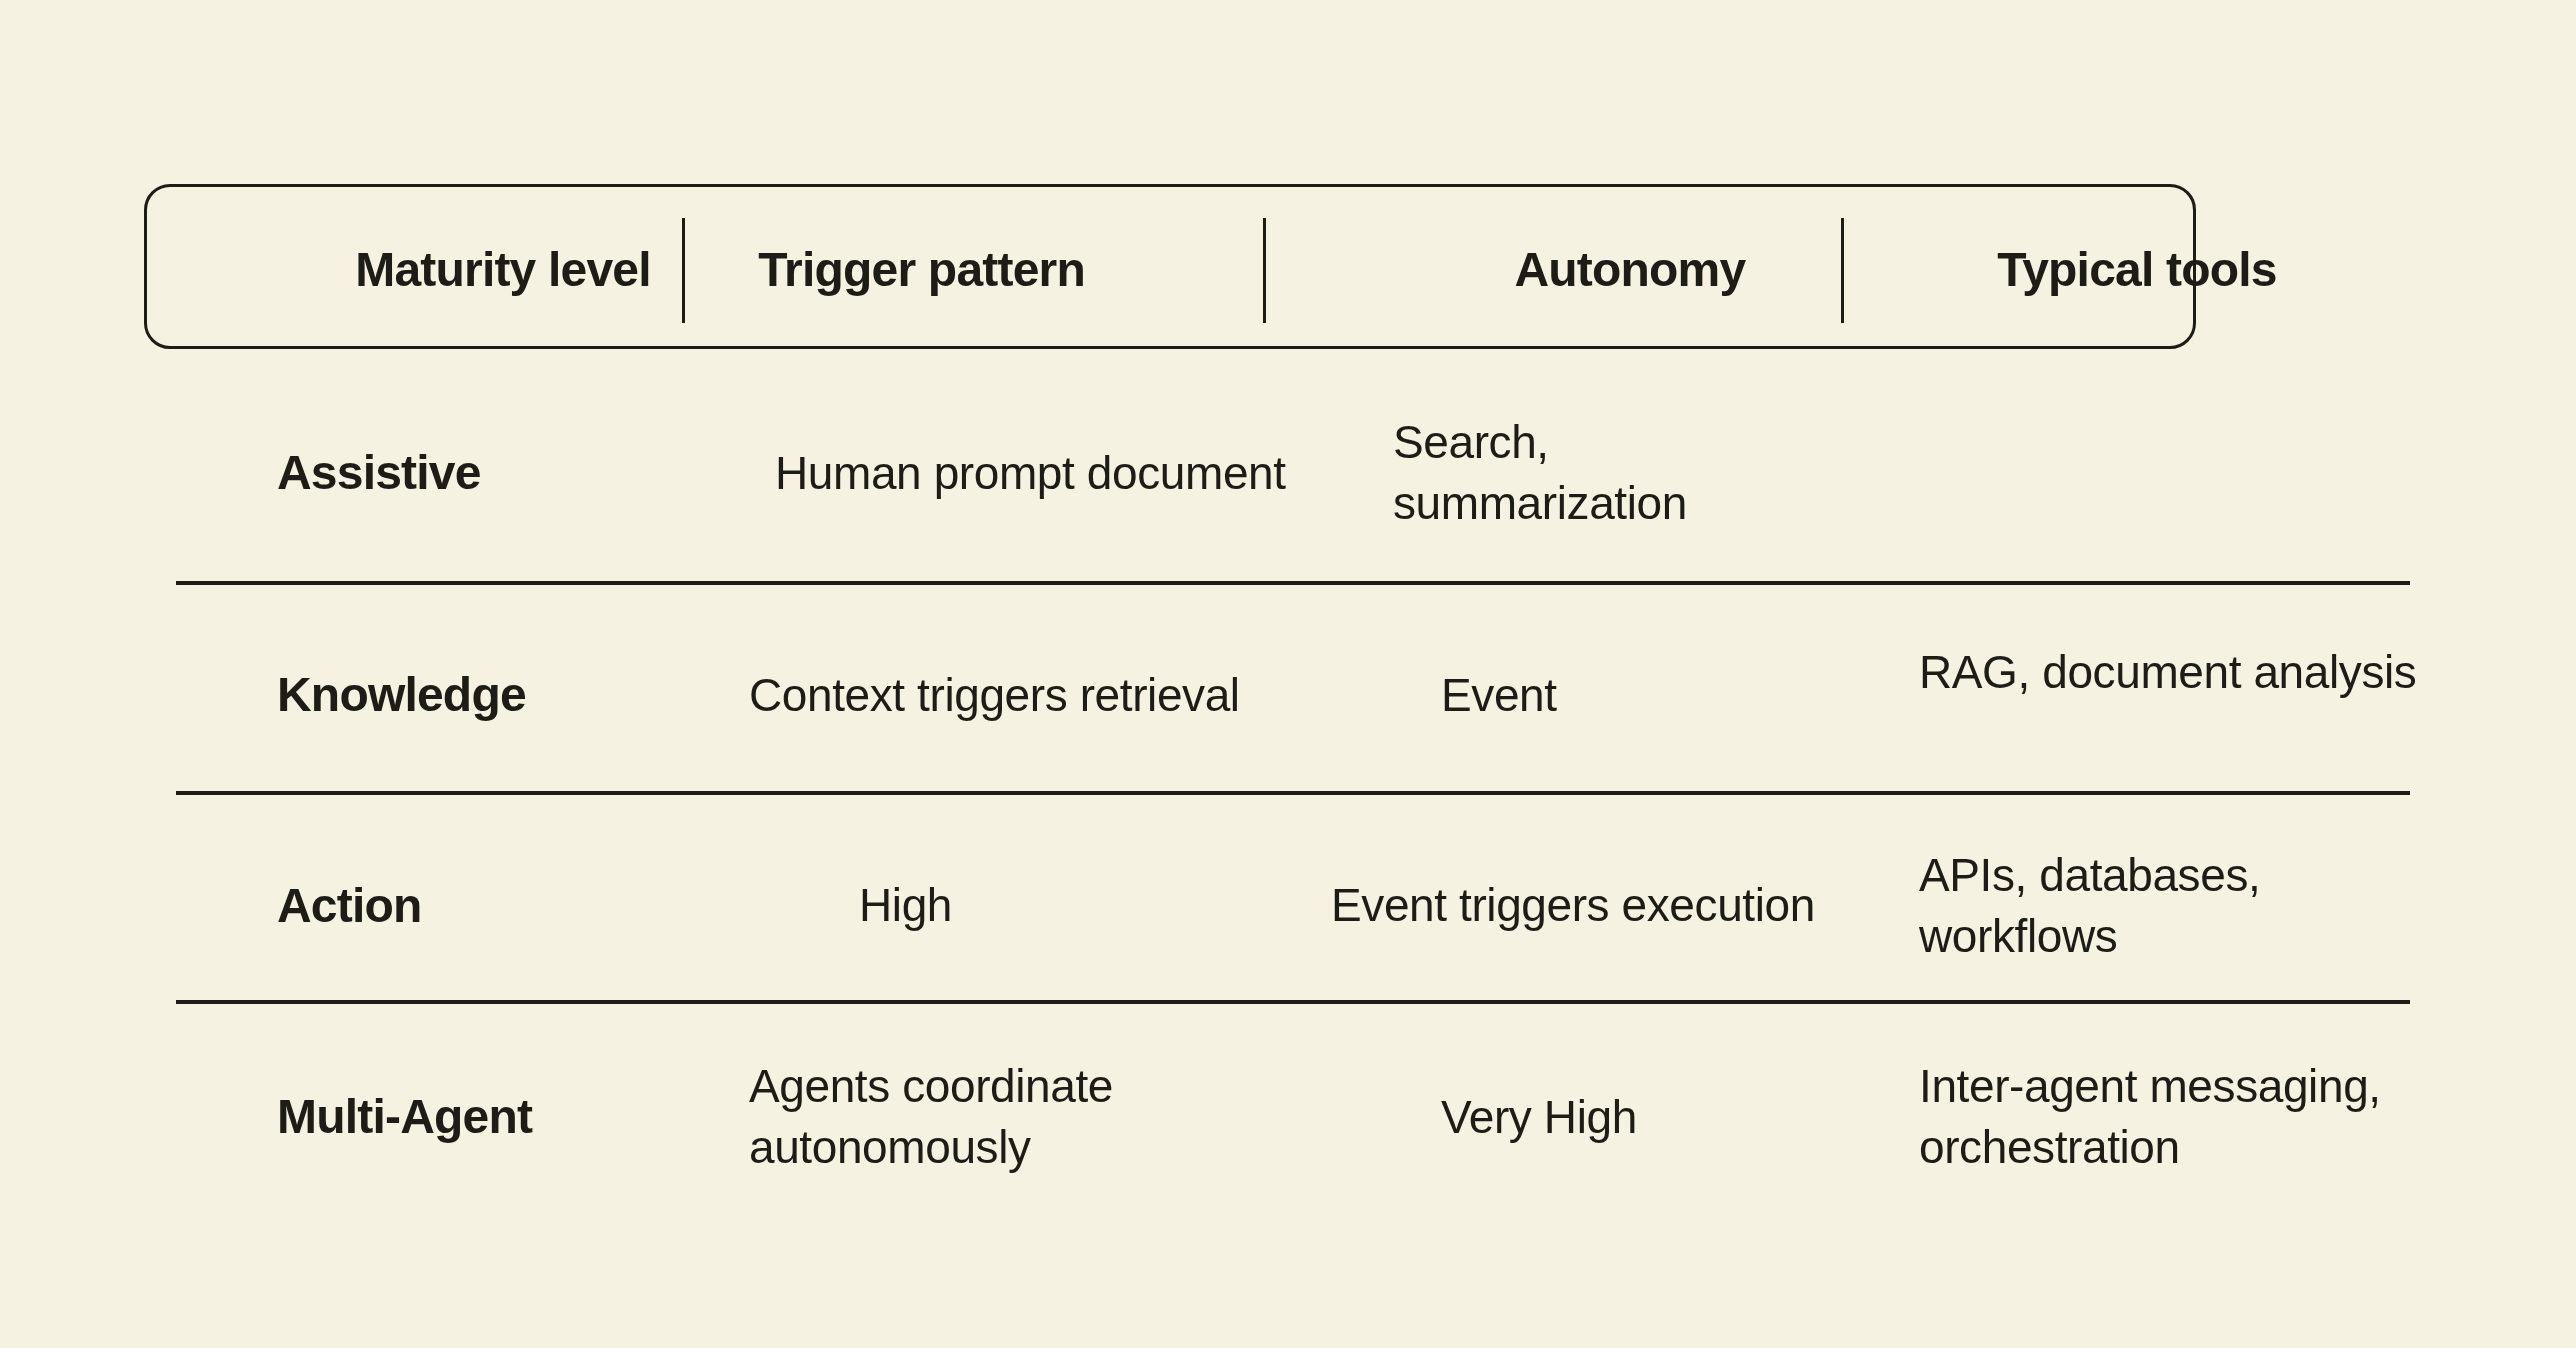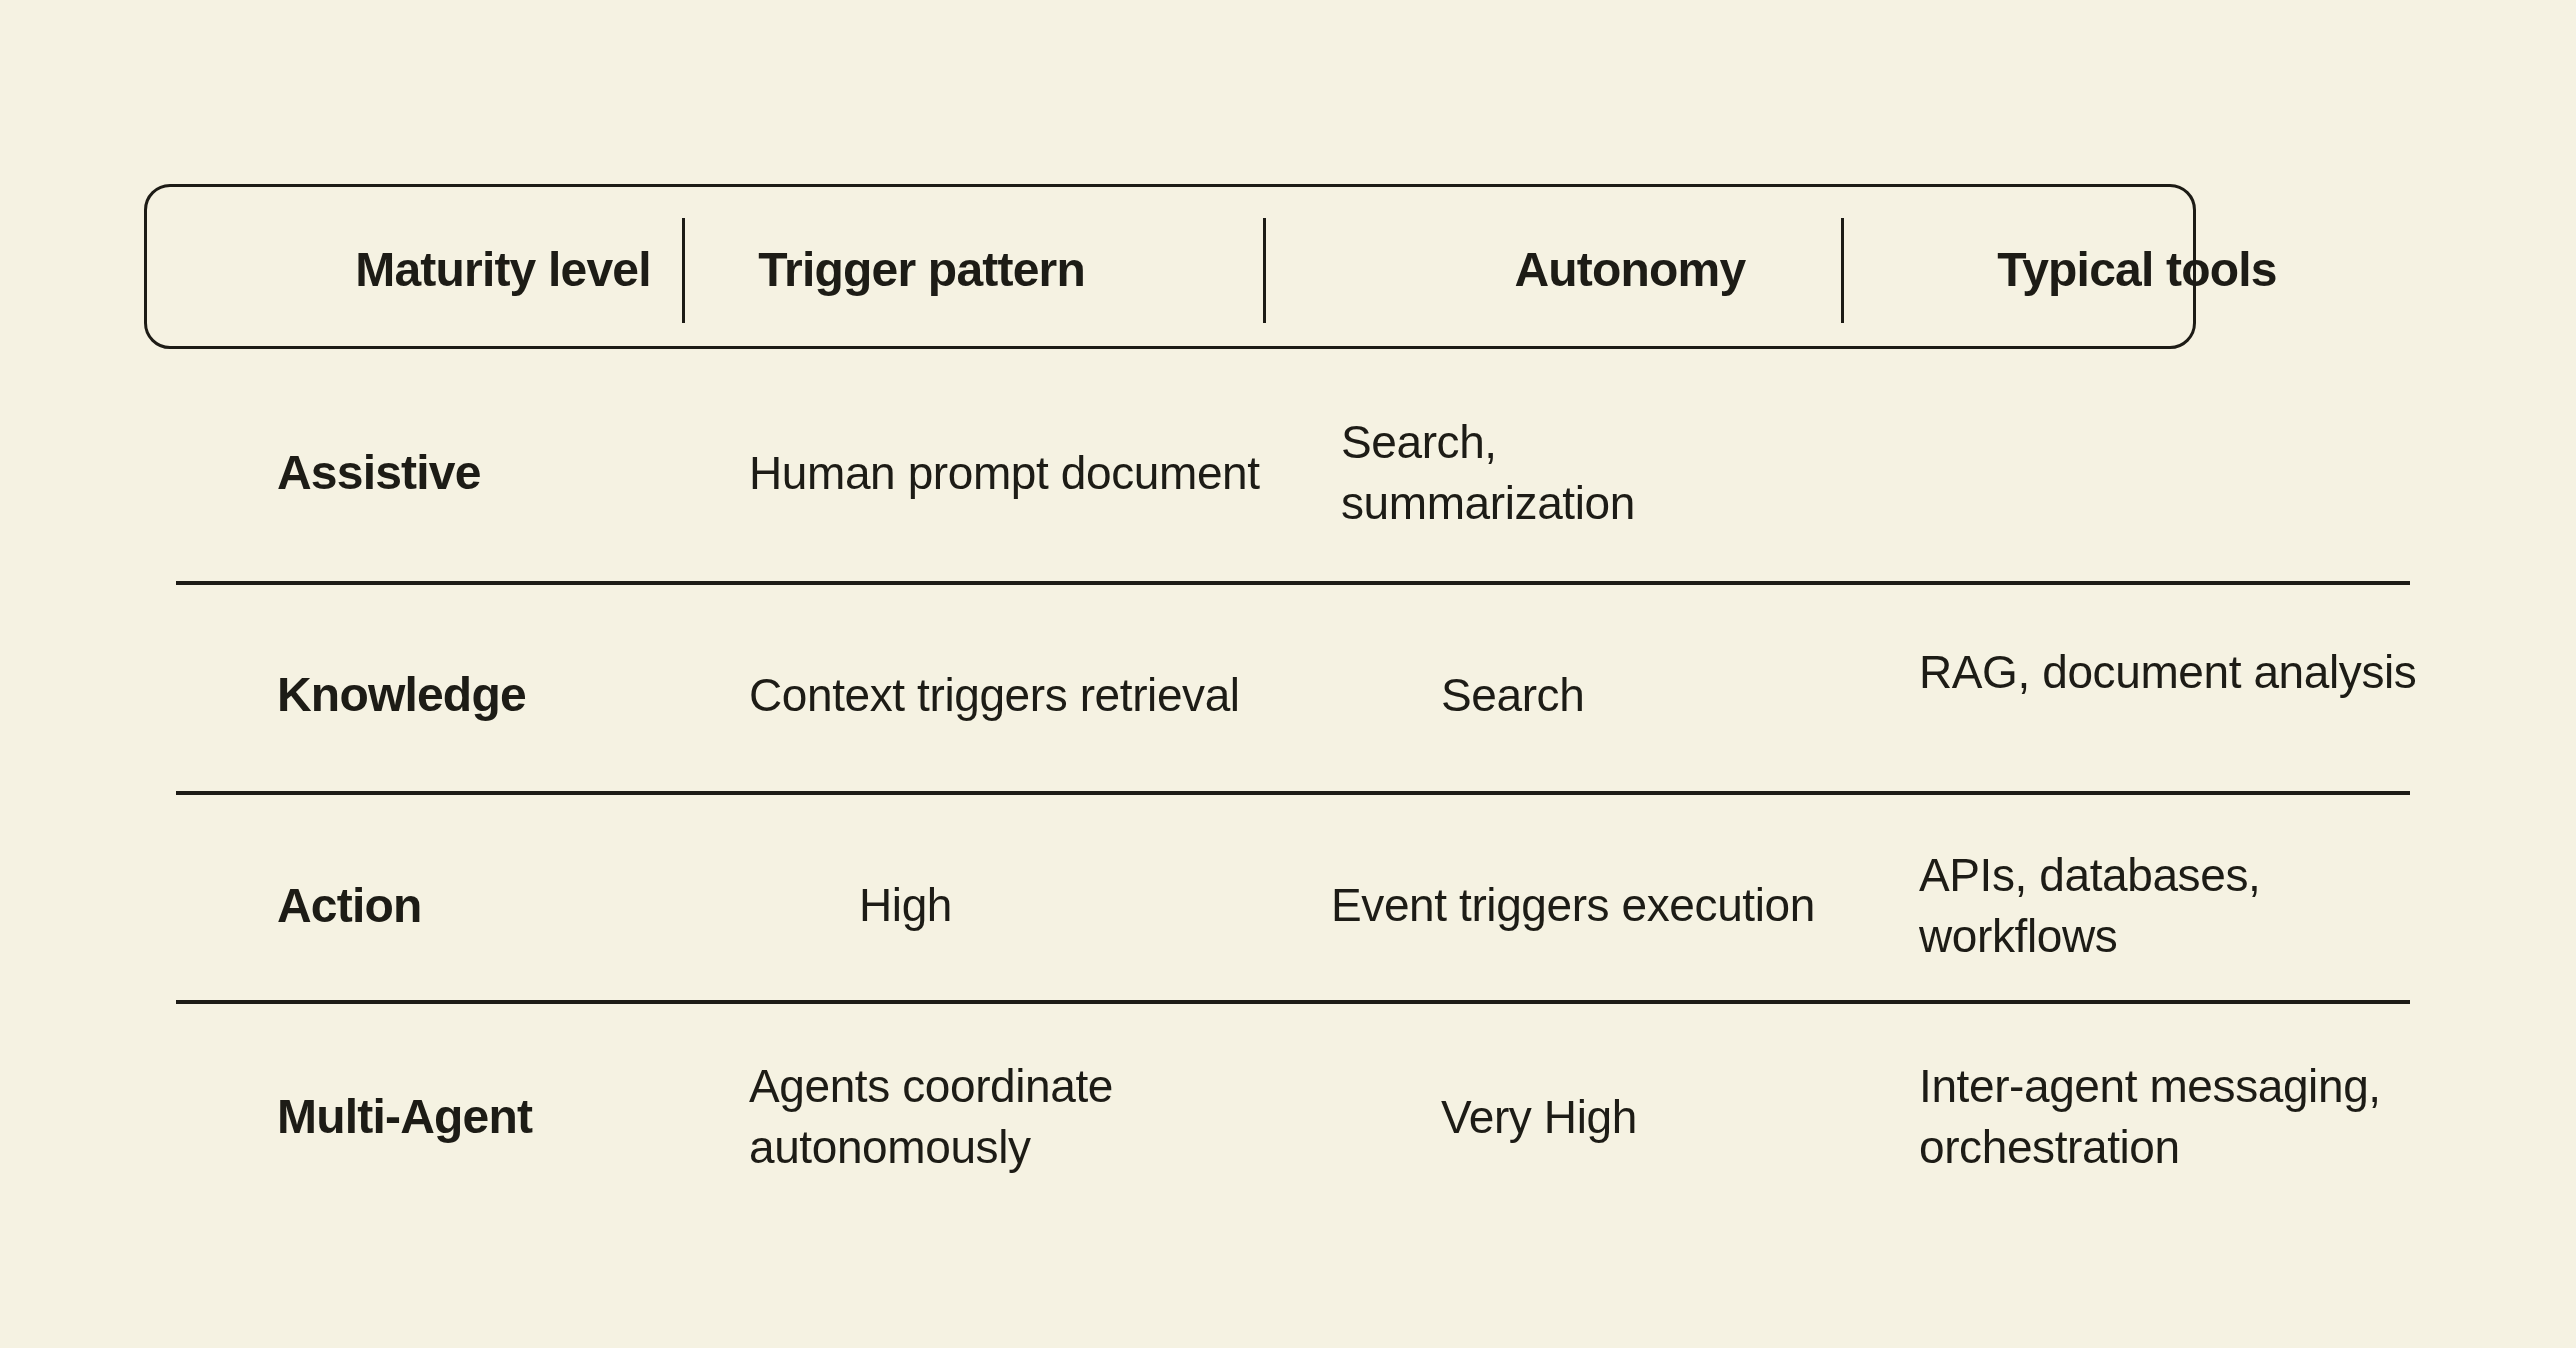--- a/index.html
+++ b/index.html
@@ -49,21 +49,21 @@
   .row {
     position: absolute;
     left: 144px;
     width: 2289px;
     box-sizing: border-box;
     display: grid;
     grid-template-columns: 536px 582px 578px 1fr;
     align-items: center;
     padding-top: 14px;
   }
-  .row-1 { top: 349px;  height: 234px; }
+  .row-1 { top: 349px;  height: 234px; gap: 26px; }
   .row-2 { top: 583px;  height: 210px; }
   .row-3 { top: 794px; height: 209px; }
   .row-4 { top: 1002px; height: 216px; }
 
   .cell {
     font-size: 46px;
     letter-spacing: -0.4px;
     line-height: 132%;
   }
   .cell span { white-space: pre; display: inline-block; }
@@ -113,21 +113,21 @@
     <div class="cell c2"><span>Human prompt document</span></div>
     <div class="cell c4"><span>Search,
 summarization</span></div>
   </div>
 
   <div class="separator sep-1"></div>
 
   <div class="row row-2">
     <div class="cell c1"><span>Knowledge</span></div>
     <div class="cell c2"><span>Context triggers retrieval</span></div>
-    <div class="cell c3"><span>Search</span></div>
+    <div class="cell c3"><span>Event</span></div>
     <div class="cell c4"><span>RAG, document analysis</span></div>
   </div>
 
   <div class="separator sep-2"></div>
 
   <div class="row row-3">
     <div class="cell c1"><span>Action</span></div>
     <div class="cell c3"><span>High</span></div>
     <div class="cell c2"><span>Event triggers execution</span></div>
     <div class="cell c4"><span>APIs, databases,

